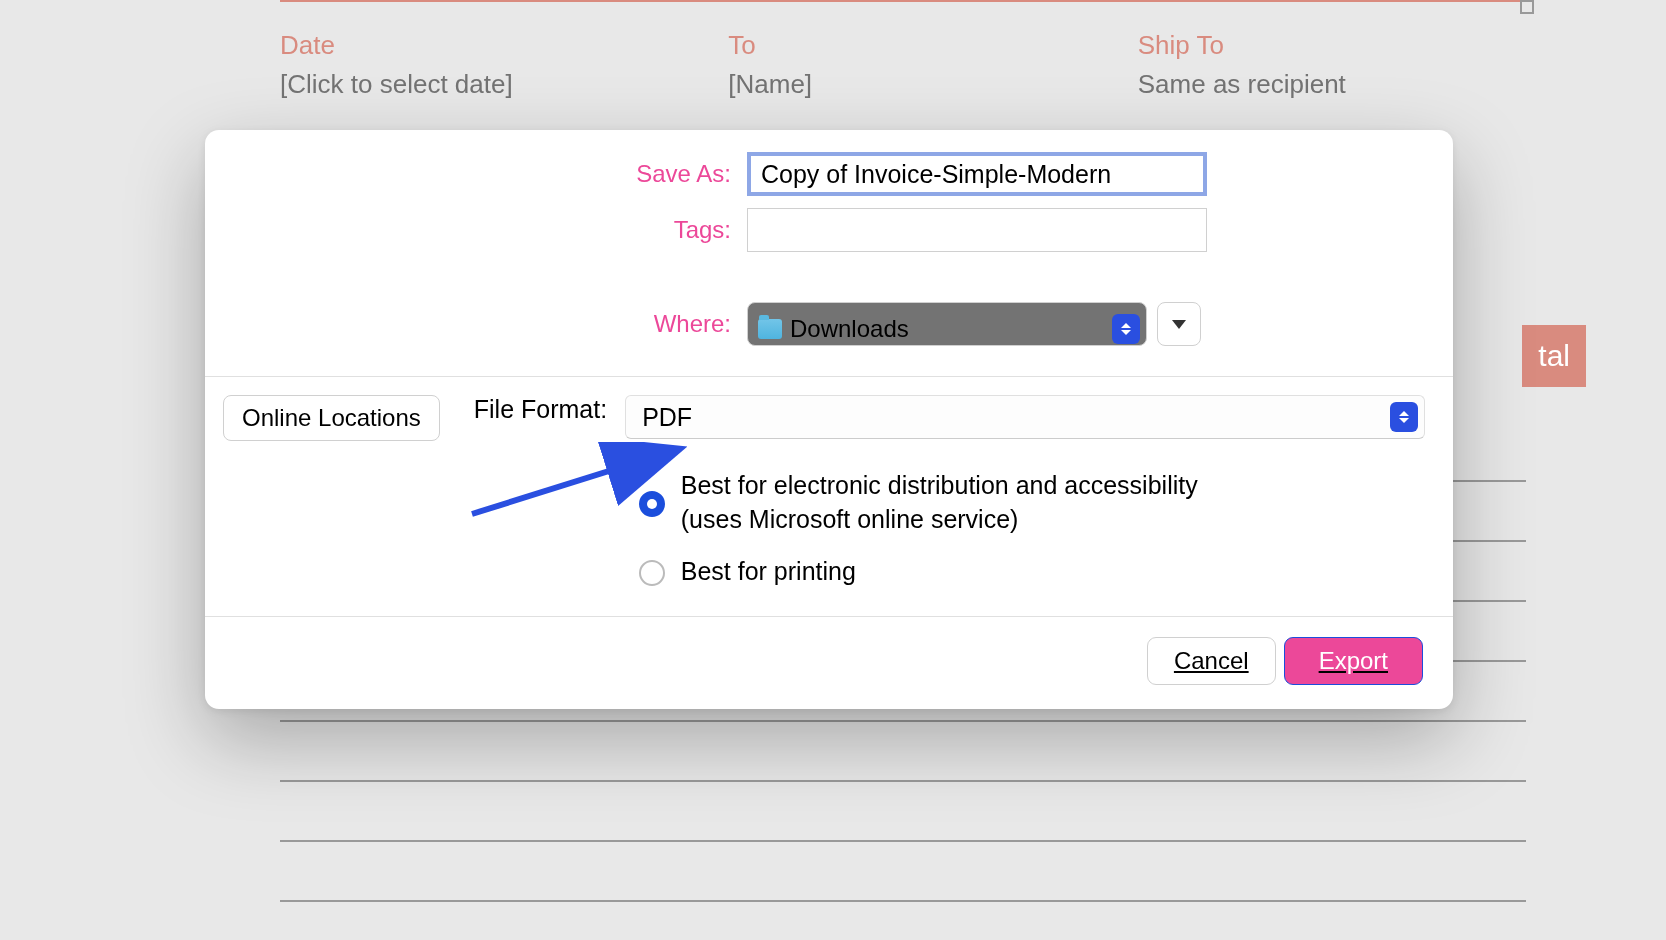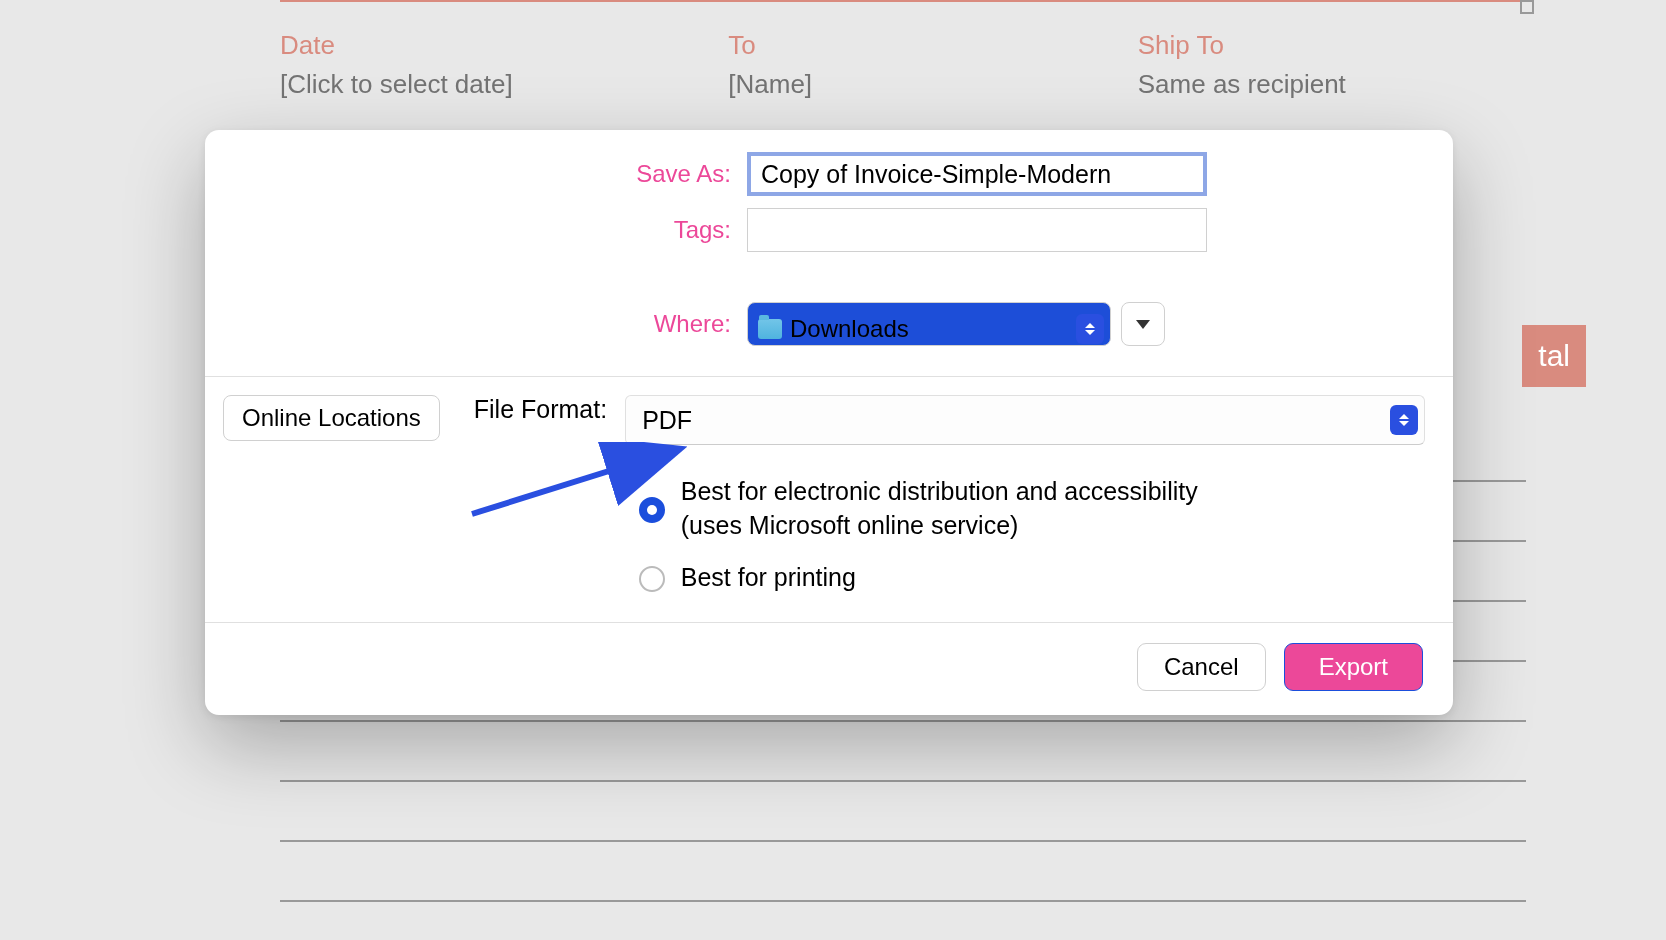--- a/index.html
+++ b/index.html
@@ -125,26 +125,26 @@
       background: #fff;
     }
     .txt-input.focused {
       border: 4px solid #8ea7e6;
       padding: 0 10px;
     }
     .where-select {
       height: 44px;
       border: 1px solid #d0d0d0;
       border-radius: 8px;
-      background: #1d4ed8;
+      background: #737373;
       display: flex;
       align-items: center;
       padding: 10px 6px 0 10px;
       gap: 8px;
-      width: 364px;
+      width: 400px;
       font-size: 24px;
       position: relative;
     }
     .folder-icon {
       width: 24px; height: 20px;
       background: linear-gradient(#72c5e8,#4fb4df);
       border-radius: 3px;
       position: relative;
     }
     .folder-icon::before {
@@ -208,21 +208,21 @@
       display: flex;
       align-items: flex-start;
       gap: 18px;
     }
     .fmt-label {
       font-size: 25px;
       color: #000;
     }
     .fmt-select {
       flex: 1;
-      height: 50px;
+      height: 44px;
       border: 1px solid #e0e0e0;
       border-bottom: 1px solid #ccc;
       border-radius: 6px;
       background: #fdfdfd;
       display: flex;
       align-items: center;
       padding: 0 6px 0 16px;
       font-size: 25px;
       position: relative;
     }
@@ -258,21 +258,22 @@
       width: 10px; height: 10px;
       background: #fff;
       border-radius: 50%;
     }
     .radio-text { line-height: 1.35; }
 
     .btn-section {
       padding: 20px 30px 24px;
       display: flex;
       justify-content: flex-end;
-      gap: 18px;
+      gap: 8px;
+      text-decoration: underline;
     }
     .btn {
       font-size: 24px;
       padding: 9px 26px;
       border-radius: 9px;
       border: 1px solid #d0d0d0;
       background: #fff;
       cursor: pointer;
     }
     .btn.primary {

